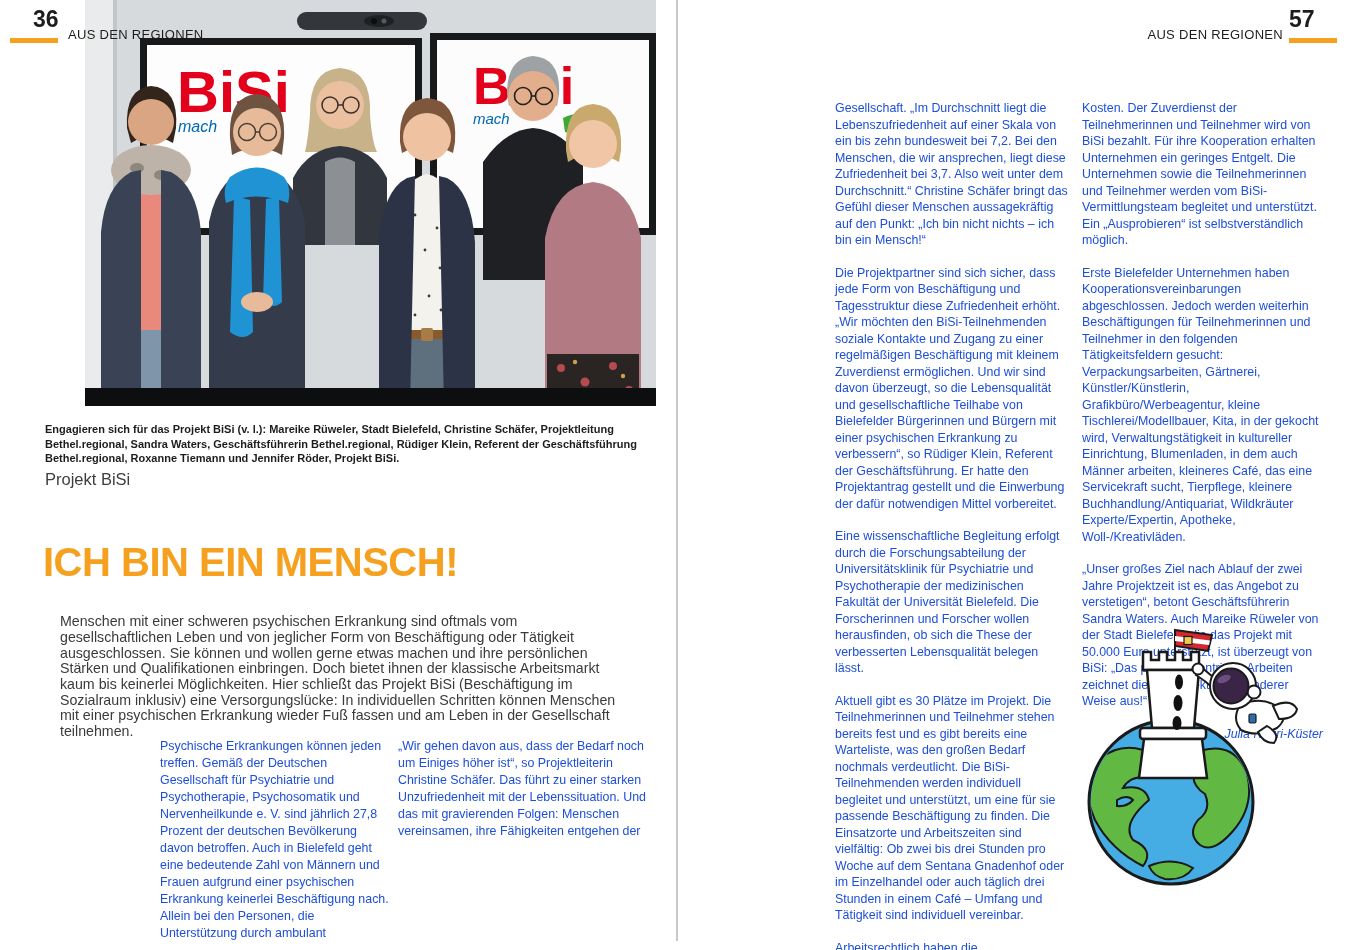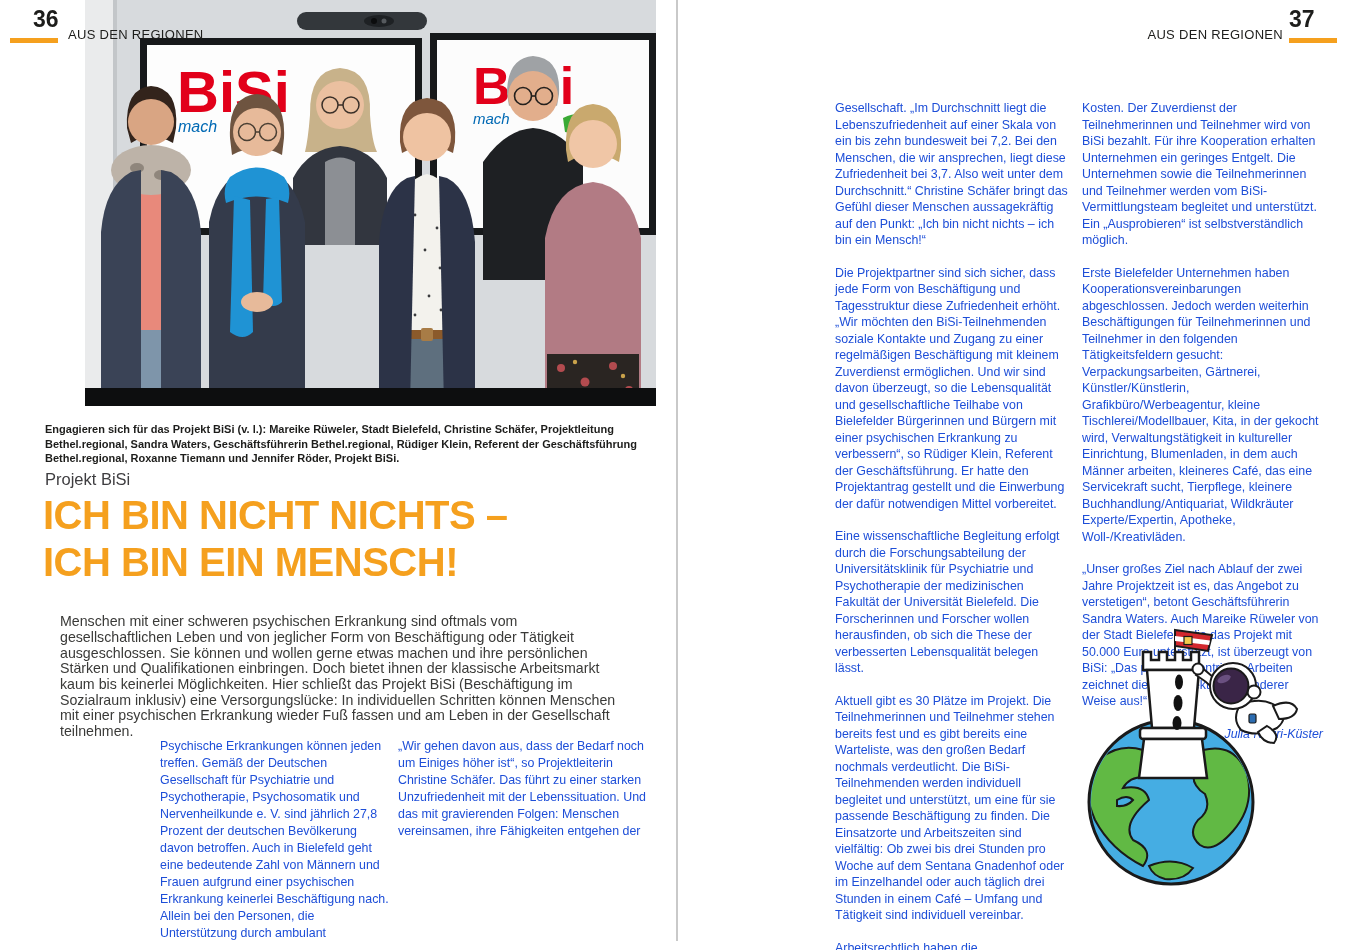--- a/index.html
+++ b/index.html
@@ -162,38 +162,38 @@
         </g>
 
         <rect x="0" y="388" width="571" height="18" fill="#0D0E0F"></rect>
       </svg>
     </div>
 
     <p class="caption">Engagieren sich für das Projekt BiSi (v. l.): Mareike Rüweler, Stadt Bielefeld, Christine Schäfer, Projektleitung Bethel.regional, Sandra Waters, Geschäftsführerin Bethel.regional, Rüdiger Klein, Referent der Geschäftsführung Bethel.regional, Roxanne Tiemann und Jennifer Röder, Projekt BiSi.</p>
 
     <div class="kicker">Projekt BiSi</div>
 
-    <h1 class="headline accent-fg" style="color: rgb(245, 160, 30);"><span>ICH BIN NICHT NICHTS –</span><br><span>ICH BIN EIN MENSCH!</span></h1>
+    <h1 class="headline accent-fg" style="color: rgb(245, 160, 30);"><br><span>ICH BIN EIN MENSCH!</span></h1>
 
     <p class="intro">Menschen mit einer schweren psychischen Erkrankung sind oftmals vom gesellschaftlichen Leben und von jeglicher Form von Beschäftigung oder Tätigkeit ausgeschlossen. Sie können und wollen gerne etwas machen und ihre persönlichen Stärken und Qualifikationen einbringen. Doch bietet ihnen der klassische Arbeitsmarkt kaum bis keinerlei Möglichkeiten. Hier schließt das Projekt BiSi (Beschäftigung im Sozialraum inklusiv) eine Versorgungslücke: In individuellen Schritten können Menschen mit einer psychischen Erkrankung wieder Fuß fassen und am Leben in der Gesellschaft teilnehmen.</p>
 
     <div class="lcol1 bodycol">
       <p>Psychische Erkrankungen können jeden treffen. Gemäß der Deutschen Gesellschaft für Psychiatrie und Psychotherapie, Psychosomatik und Nervenheilkunde e. V. sind jährlich 27,8 Prozent der deutschen Bevölkerung davon betroffen. Auch in Bielefeld geht eine bedeutende Zahl von Männern und Frauen aufgrund einer psychischen Erkrankung keinerlei Beschäftigung nach. Allein bei den Personen, die Unterstützung durch ambulant</p>
     </div>
     <div class="lcol2 bodycol">
       <p>„Wir gehen davon aus, dass der Bedarf noch um Einiges höher ist“, so Projektleiterin Christine Schäfer. Das führt zu einer starken Unzufriedenheit mit der Lebenssituation. Und das mit gravierenden Folgen: Menschen vereinsamen, ihre Fähigkeiten entgehen der</p>
     </div>
   </div>
 
   <div class="divider"></div>
 
   <div>
 
     <div class="section-label right">AUS DEN REGIONEN</div>
-    <div class="pageno right">37</div>
+    <div class="pageno right">57</div>
     <div class="accent-bar right accent-bg" style="background: rgb(245, 160, 30);"></div>
 
     <div class="rcol1 bodycol">
       <p>Gesellschaft. „Im Durchschnitt liegt die Lebenszufriedenheit auf einer Skala von ein bis zehn bundesweit bei 7,2. Bei den Menschen, die wir ansprechen, liegt diese Zufriedenheit bei 3,7. Also weit unter dem Durchschnitt.“ Christine Schäfer bringt das Gefühl dieser Menschen aussagekräftig auf den Punkt: „Ich bin nicht nichts – ich bin ein Mensch!“</p>
       <p>Die Projektpartner sind sich sicher, dass jede Form von Beschäftigung und Tagesstruktur diese Zufriedenheit erhöht. „Wir möchten den BiSi-Teilnehmenden soziale Kontakte und Zugang zu einer regelmäßigen Beschäftigung mit kleinem Zuverdienst ermöglichen. Und wir sind davon überzeugt, so die Lebensqualität und gesellschaftliche Teilhabe von Bielefelder Bürgerinnen und Bürgern mit einer psychischen Erkrankung zu verbessern“, so Rüdiger Klein, Referent der Geschäftsführung. Er hatte den Projektantrag gestellt und die Einwerbung der dafür notwendigen Mittel vorbereitet.</p>
       <p>Eine wissenschaftliche Begleitung erfolgt durch die Forschungsabteilung der Universitätsklinik für Psychiatrie und Psychotherapie der medizinischen Fakultät der Universität Bielefeld. Die Forscherinnen und Forscher wollen herausfinden, ob sich die These der verbesserten Lebensqualität belegen lässt.</p>
       <p>Aktuell gibt es 30 Plätze im Projekt. Die Teilnehmerinnen und Teilnehmer stehen bereits fest und es gibt bereits eine Warteliste, was den großen Bedarf nochmals verdeutlicht. Die BiSi-Teilnehmenden werden individuell begleitet und unterstützt, um eine für sie passende Beschäftigung zu finden. Die Einsatzorte und Arbeitszeiten sind vielfältig: Ob zwei bis drei Stunden pro Woche auf dem Sentana Gnadenhof oder im Einzelhandel oder auch täglich drei Stunden in einem Café – Umfang und Tätigkeit sind individuell vereinbar.</p>
       <p>Arbeitsrechtlich haben die Teilnehmerinnen und Teilnehmer einen Praktikanten/Praktikantinnen-Status. Für kooperierende Unternehmen und Institutionen entstehen keine</p>
     </div>
 

